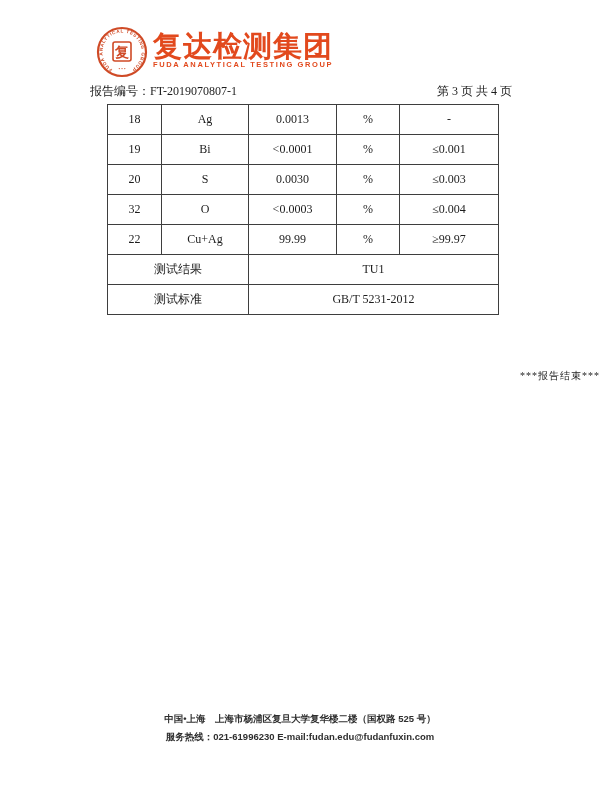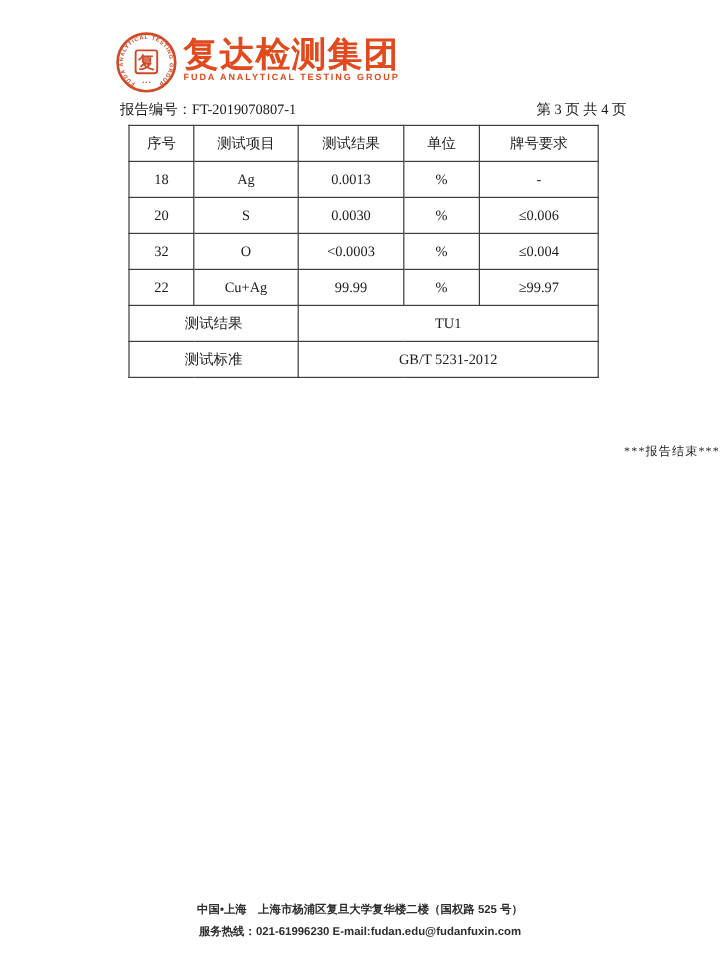--- a/index.html
+++ b/index.html
@@ -24,21 +24,21 @@
     font-size:29px; font-weight:bold; line-height:24px;
     letter-spacing:1px; color:#e2491d; white-space:nowrap;
   }
   .logo-subtitle {
     font-family:"Liberation Sans","DejaVu Sans",sans-serif;
     font-size:7.5px; font-weight:bold; letter-spacing:1.6px;
     color:#e2491d; margin-top:2px; white-space:nowrap;
   }
 
   .report-line {
-    position:absolute; left:100px; top:83px; width:422px;
+    position:absolute; left:90px; top:83px; width:422px;
     display:flex; justify-content:space-between; align-items:baseline;
     font-size:12px;
   }
   .report-line .left, .report-line .right { white-space:nowrap; }
 
   
   table.result-table {
     position:absolute; left:107px; top:104px;
     border-collapse:collapse;
     font-size:12px;
@@ -62,21 +62,20 @@
     text-align:right; font-size:10px; letter-spacing:1px;
   }
 
   
   .footer {
     position:absolute; top:710px; left:0; width:100%;
     text-align:center;
     font-family:"Liberation Sans","DejaVu Sans",sans-serif;
     font-size:9.5px; font-weight:600; line-height:18px;
     color:#2e2e2e;
-    margin-top:40px;
   }
 </style>
 </head>
 <body>
 
 <div class="page">
 
   <div class="logo-block">
     <svg class="seal" viewBox="0 0 52 52" aria-hidden="true">
       <circle cx="26" cy="26" r="24" fill="none" stroke="#cf4a26" stroke-width="2.2"></circle>
@@ -104,39 +103,39 @@
   <table class="result-table">
     <colgroup>
       <col class="col-no">
         <col class="col-item">
         <col class="col-res">
         <col class="col-unit">
         <col class="col-req">
     </colgroup>
     <tbody>
       <tr>
-        <th>序号</th>
-        <th>测试项目</th>
-        <th>测试结果</th>
-        <th>单位</th>
-        <th>牌号要求</th>
-      </tr>
-      <tr>
         <td>18</td>
         <td>Ag</td>
         <td>0.0013</td>
         <td>%</td>
         <td>-</td>
       </tr>
       <tr>
+        <td>19</td>
+        <td>Bi</td>
+        <td>&lt;0.0001</td>
+        <td>%</td>
+        <td>≤0.001</td>
+      </tr>
+      <tr>
         <td>20</td>
         <td>S</td>
         <td>0.0030</td>
         <td>%</td>
-        <td>≤0.006</td>
+        <td>≤0.003</td>
       </tr>
       <tr>
         <td>32</td>
         <td>O</td>
         <td>&lt;0.0003</td>
         <td>%</td>
         <td>≤0.004</td>
       </tr>
       <tr>
         <td>22</td>

